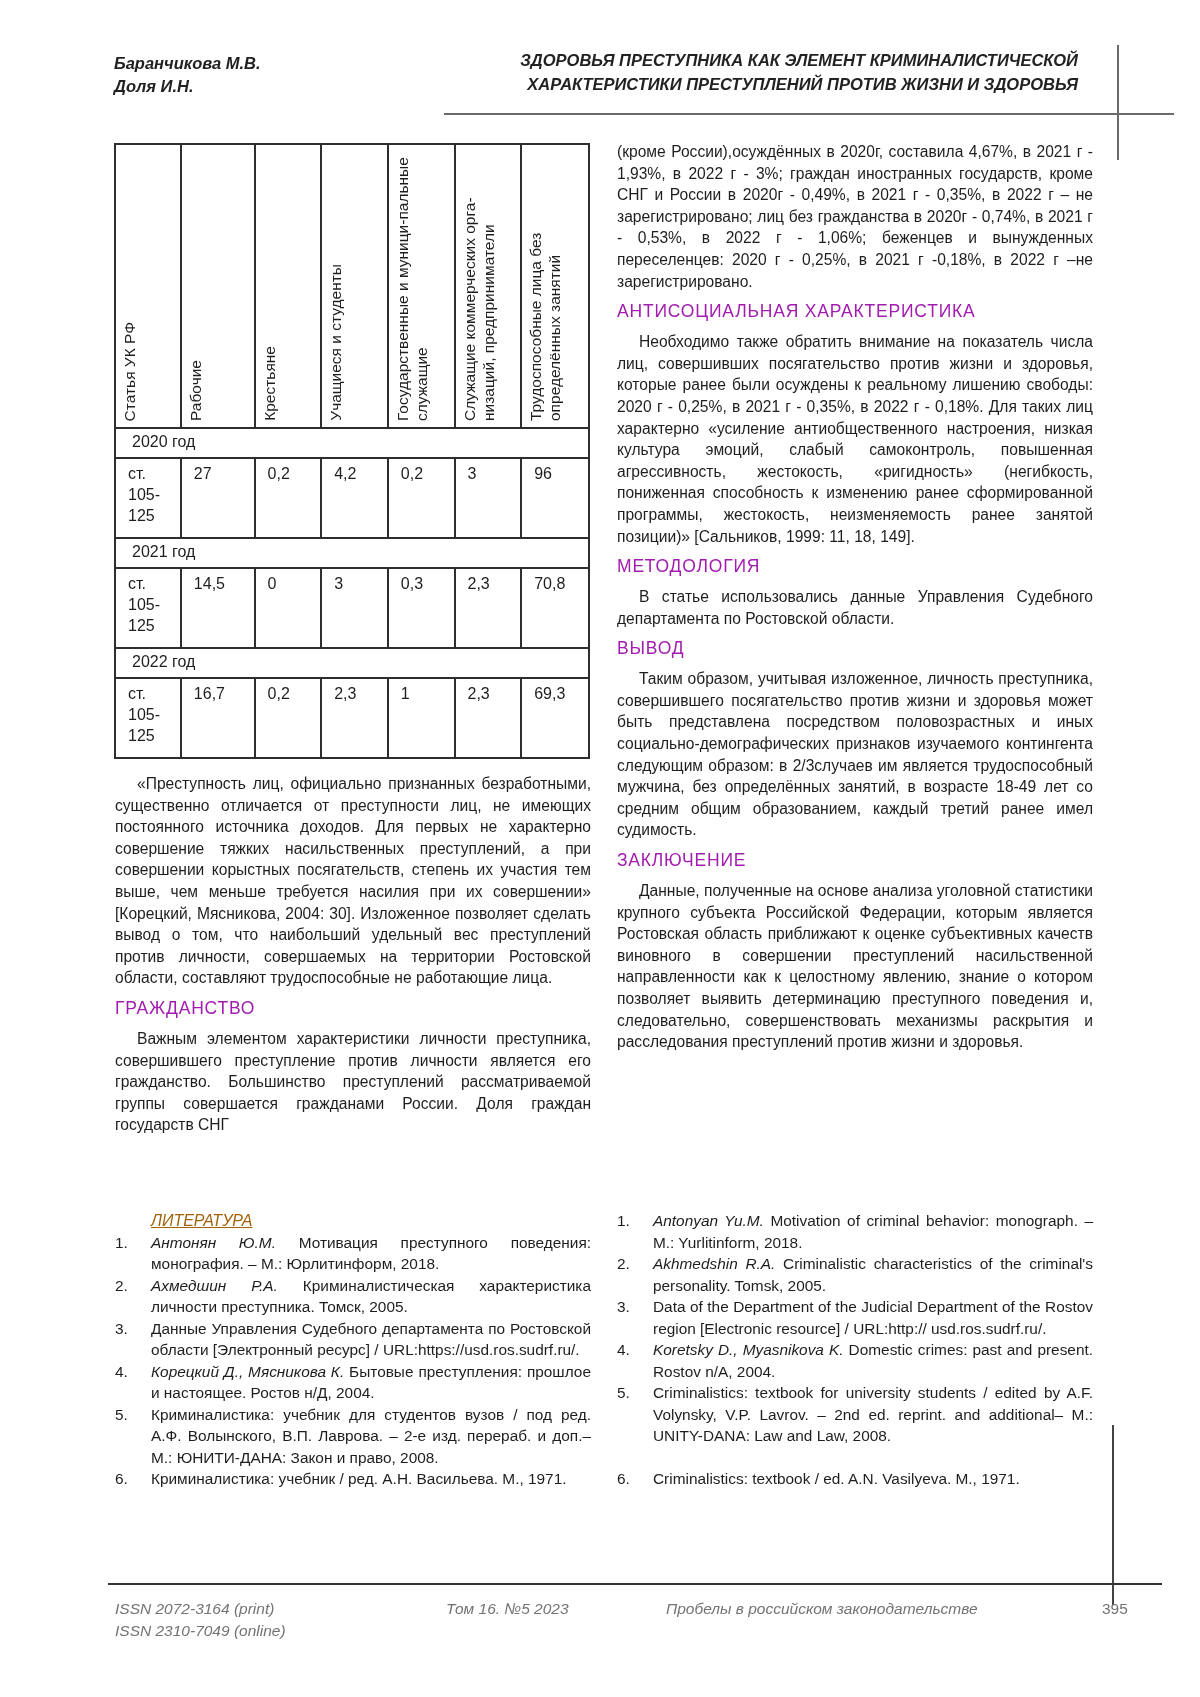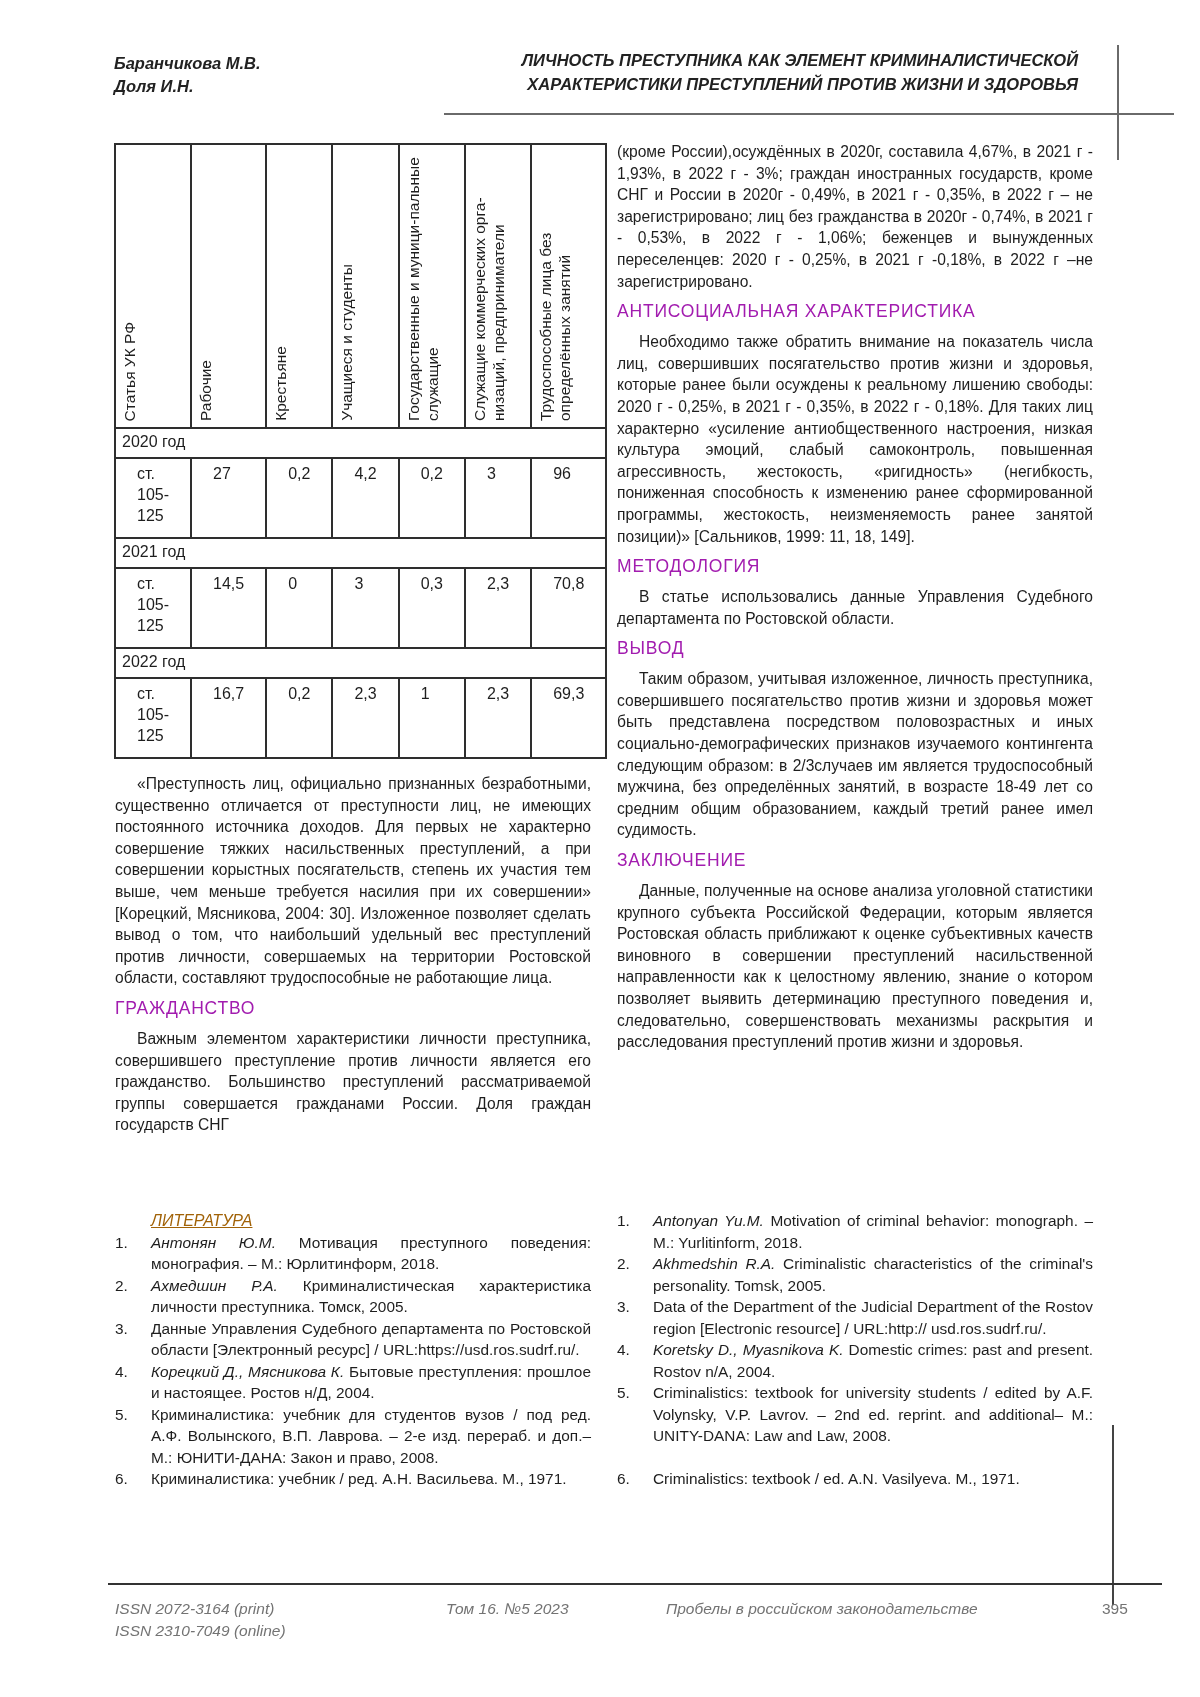--- a/index.html
+++ b/index.html
@@ -20,27 +20,27 @@
   .vrule-bot { position: absolute; left: 1112px; top: 1425px; width: 2px; height: 180px; background: #444; }
   .foot-rule { position: absolute; left: 108px; top: 1583px; width: 1054px; height: 1.5px; background: #333; }
 
   .col { position: absolute; font-size: 15.6px; line-height: 21.6px; text-align: justify; }
   .col-left { left: 115px; width: 476px; }
   .col-right { left: 617px; width: 476px; }
   p { margin: 0; text-indent: 22px; }
   h2 { margin: 7px 0 8px 0; font-weight: normal; font-size: 17.5px; letter-spacing: 0.8px; line-height: 24px; color: #a21caf; }
 
   table.data { position: absolute; left: 114px; top: 143px; width: 476px; border-collapse: collapse; font-size: 16px; }
-  table.data td { border: 2px solid #2e2e2e; vertical-align: top; padding: 4px 21px; line-height: 21px; }
+  table.data td { border: 2px solid #2e2e2e; vertical-align: top; padding: 4px 12px; line-height: 21px; }
   table.data tr.head td { height: 282px; padding: 0; vertical-align: bottom; position: relative; }
   .vt {
     writing-mode: vertical-rl; transform: rotate(180deg);
     font-size: 15.5px; line-height: 19px; padding: 6px 4px; text-align: left; white-space: normal; max-height: 270px;
   }
-  table.data tr.year td { height: 24px; padding: 2px 6px; }
+  table.data tr.year td { height: 24px; padding: 2px 16px; }
   table.data tr.vals td { height: 70px; }
 
   .refs { position: absolute; font-size: 15.4px; line-height: 21.5px; }
   .refs-left { left: 115px; top: 1210px; width: 476px; }
   .refs-right { left: 617px; top: 1210px; width: 476px; }
   .refs-title { font-style: italic; text-decoration: underline; margin-left: 36px; font-size: 16px; color: #a16207; }
   .ref { display: flex; text-align: justify; }
   .ref .num { width: 36px; flex: none; }
   .ref .txt { flex: 1; }
   .ref .auth { font-style: italic; }
@@ -53,21 +53,21 @@
   .f-page { left: 1102px; font-style: normal; }
 </style>
 </head>
 <body>
 
 <div class="hdr-authors">
   <div>Баранчикова М.В.</div>
   <div>Доля И.Н.</div>
 </div>
 <div class="hdr-title">
-  <div>ЛИЧНОСТЬ ПРЕСТУПНИКА КАК ЭЛЕМЕНТ КРИМИНАЛИСТИЧЕСКОЙ</div>
+  <div>ЗДОРОВЬЯ ПРЕСТУПНИКА КАК ЭЛЕМЕНТ КРИМИНАЛИСТИЧЕСКОЙ</div>
   <div>ХАРАКТЕРИСТИКИ ПРЕСТУПЛЕНИЙ ПРОТИВ ЖИЗНИ И ЗДОРОВЬЯ</div>
 </div>
 <div class="hdr-rule"></div>
 <div class="vrule-top"></div>
 <div class="vrule-bot"></div>
 
 <table class="data">
   <colgroup>
     <col style="width:66px">
       <col style="width:74px">

